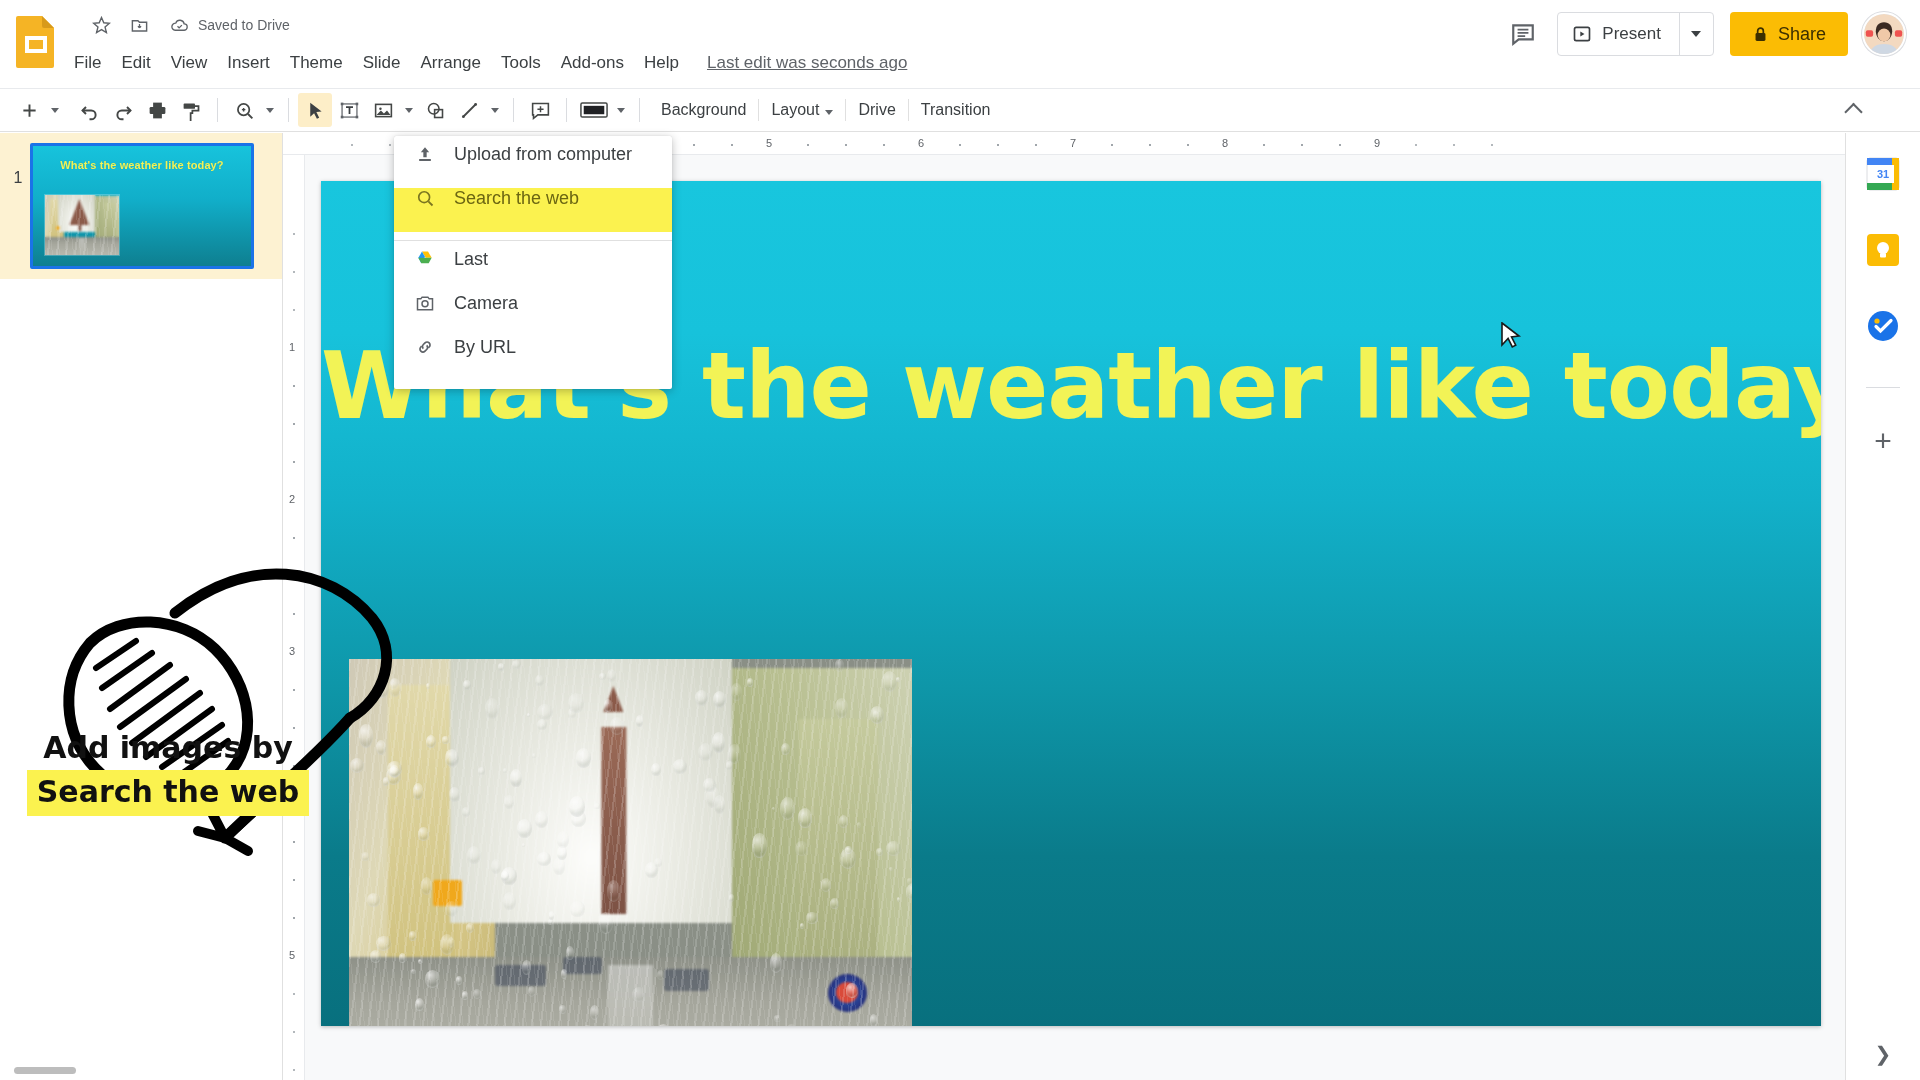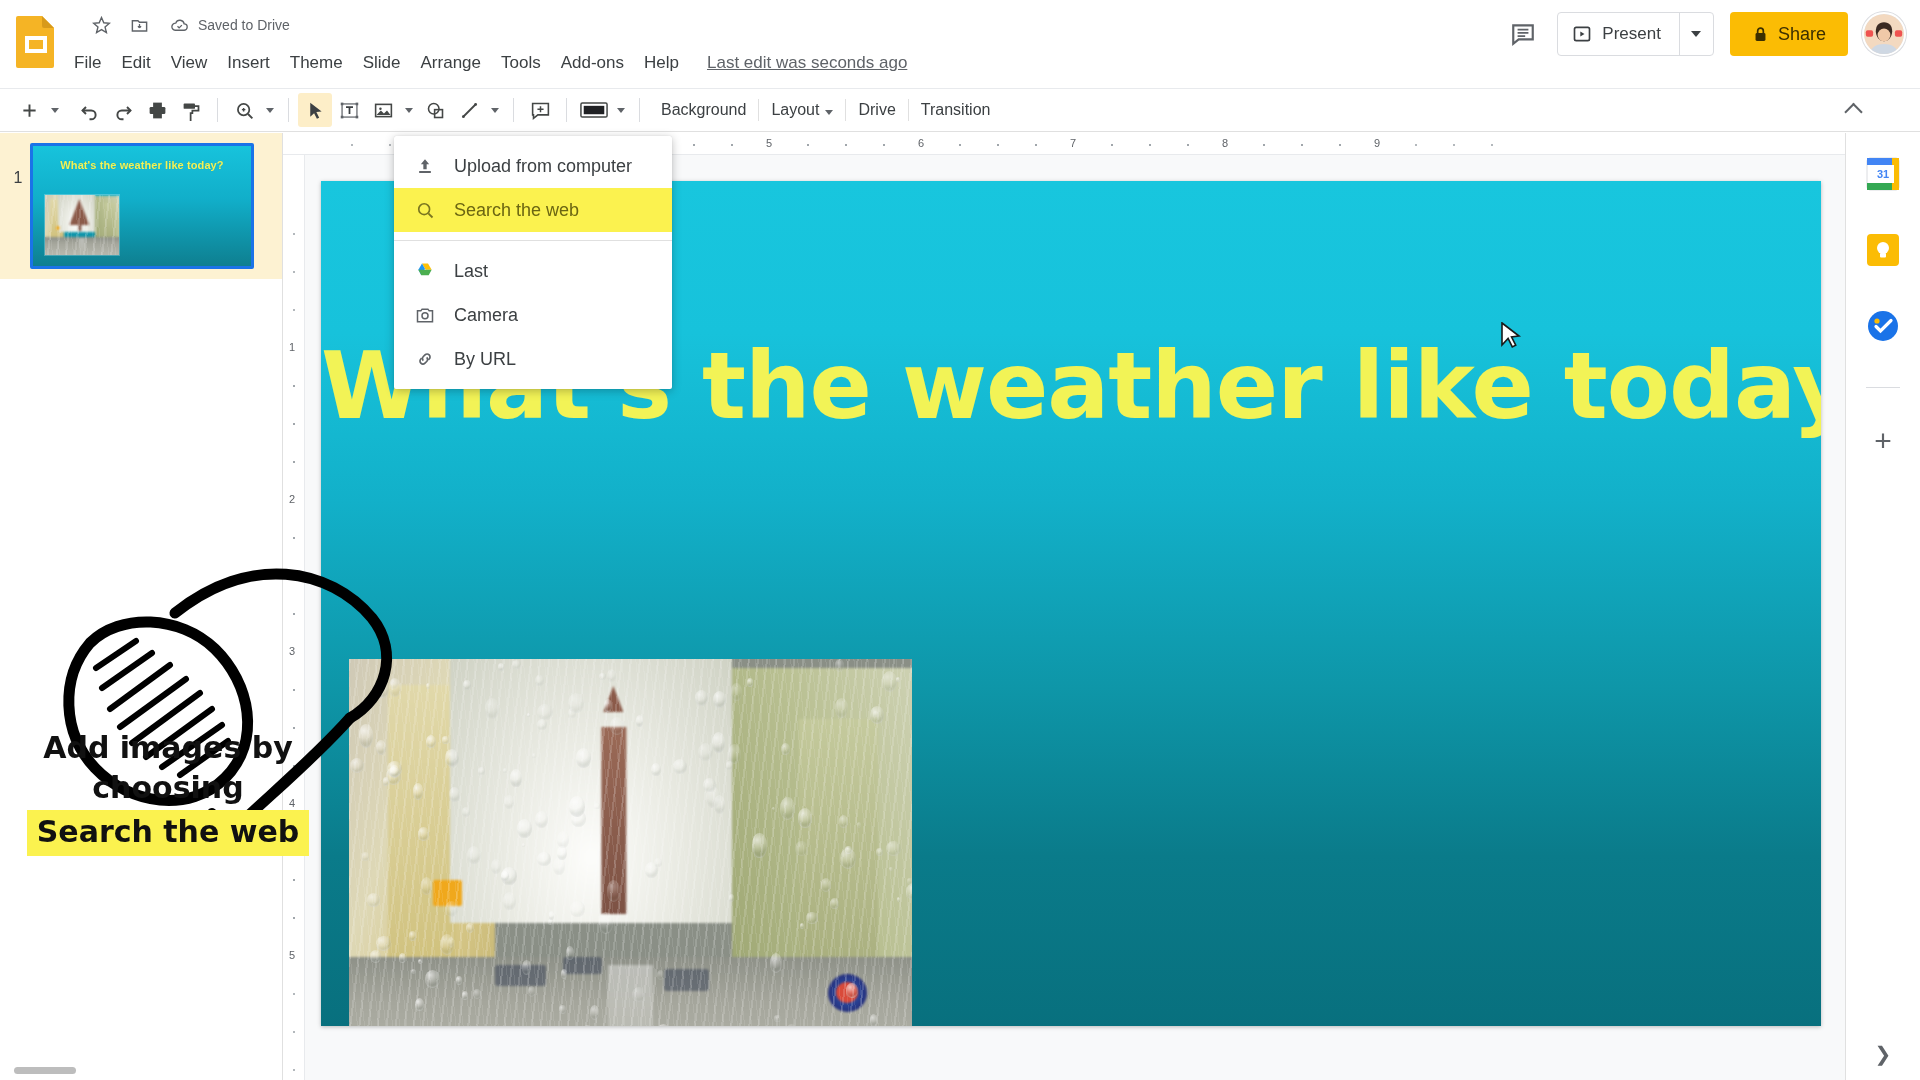--- a/index.html
+++ b/index.html
@@ -298,21 +298,21 @@
   }
 
   
   .img-menu {
     position: absolute; left: 394px; top: 136px; width: 278px;
     background: #fff; border-radius: 2px;
     box-shadow: 0 2px 10px rgba(0,0,0,.26), 0 0 1px rgba(0,0,0,.18);
     padding: 8px 0; z-index: 40;
   }
   .mi {
-    display: flex; align-items: center; height: 44px; padding: 0 20px;
+    display: flex; align-items: flex-start; height: 44px; padding: 0 20px;
     cursor: pointer; gap: 18px;
   }
   .mi.hl { background: #fbf24f; }
   .mi-ico {
     width: 22px; display: flex; align-items: center; justify-content: center;
     flex-shrink: 0;
   }
   .mi-ico svg { width: 20px; height: 20px; }
   .mi-label { font-size: 18px; color: #3c4043; white-space: nowrap; }
   .mi-sep { height: 1px; background: #e0e0e0; margin: 8px 0; }
@@ -947,21 +947,20 @@
             <path d="M10 14a3.5 3.5 0 0 1 0-5l2-2a3.5 3.5 0 1 1 5 5l-1 1" fill="none" stroke="#5f6368" stroke-width="2"></path>
             <path d="M14 10a3.5 3.5 0 0 1 0 5l-2 2a3.5 3.5 0 1 1-5-5l1-1" fill="none" stroke="#5f6368" stroke-width="2"></path>
           </svg>
       </span>
       <span class="mi-label">By URL</span>
     </div>
   </div>
 
   <div class="anno-text">
     <div class="anno-line">Add images by</div>
-    <div class="anno-line">choosing</div>
     <div class="anno-line" style="margin-top:2px">
       <span class="anno-hl">Search the web</span>
     </div>
   </div>
 
   <div class="cursor">
     <svg viewBox="0 0 22 30">
         <path d="M2 1l17 13-7.5.9 4.2 8.3-3.4 1.7-4.2-8.4L2 23z" fill="#fff" stroke="#1a1a1a" stroke-width="1.6"></path>
       </svg>
   </div>

